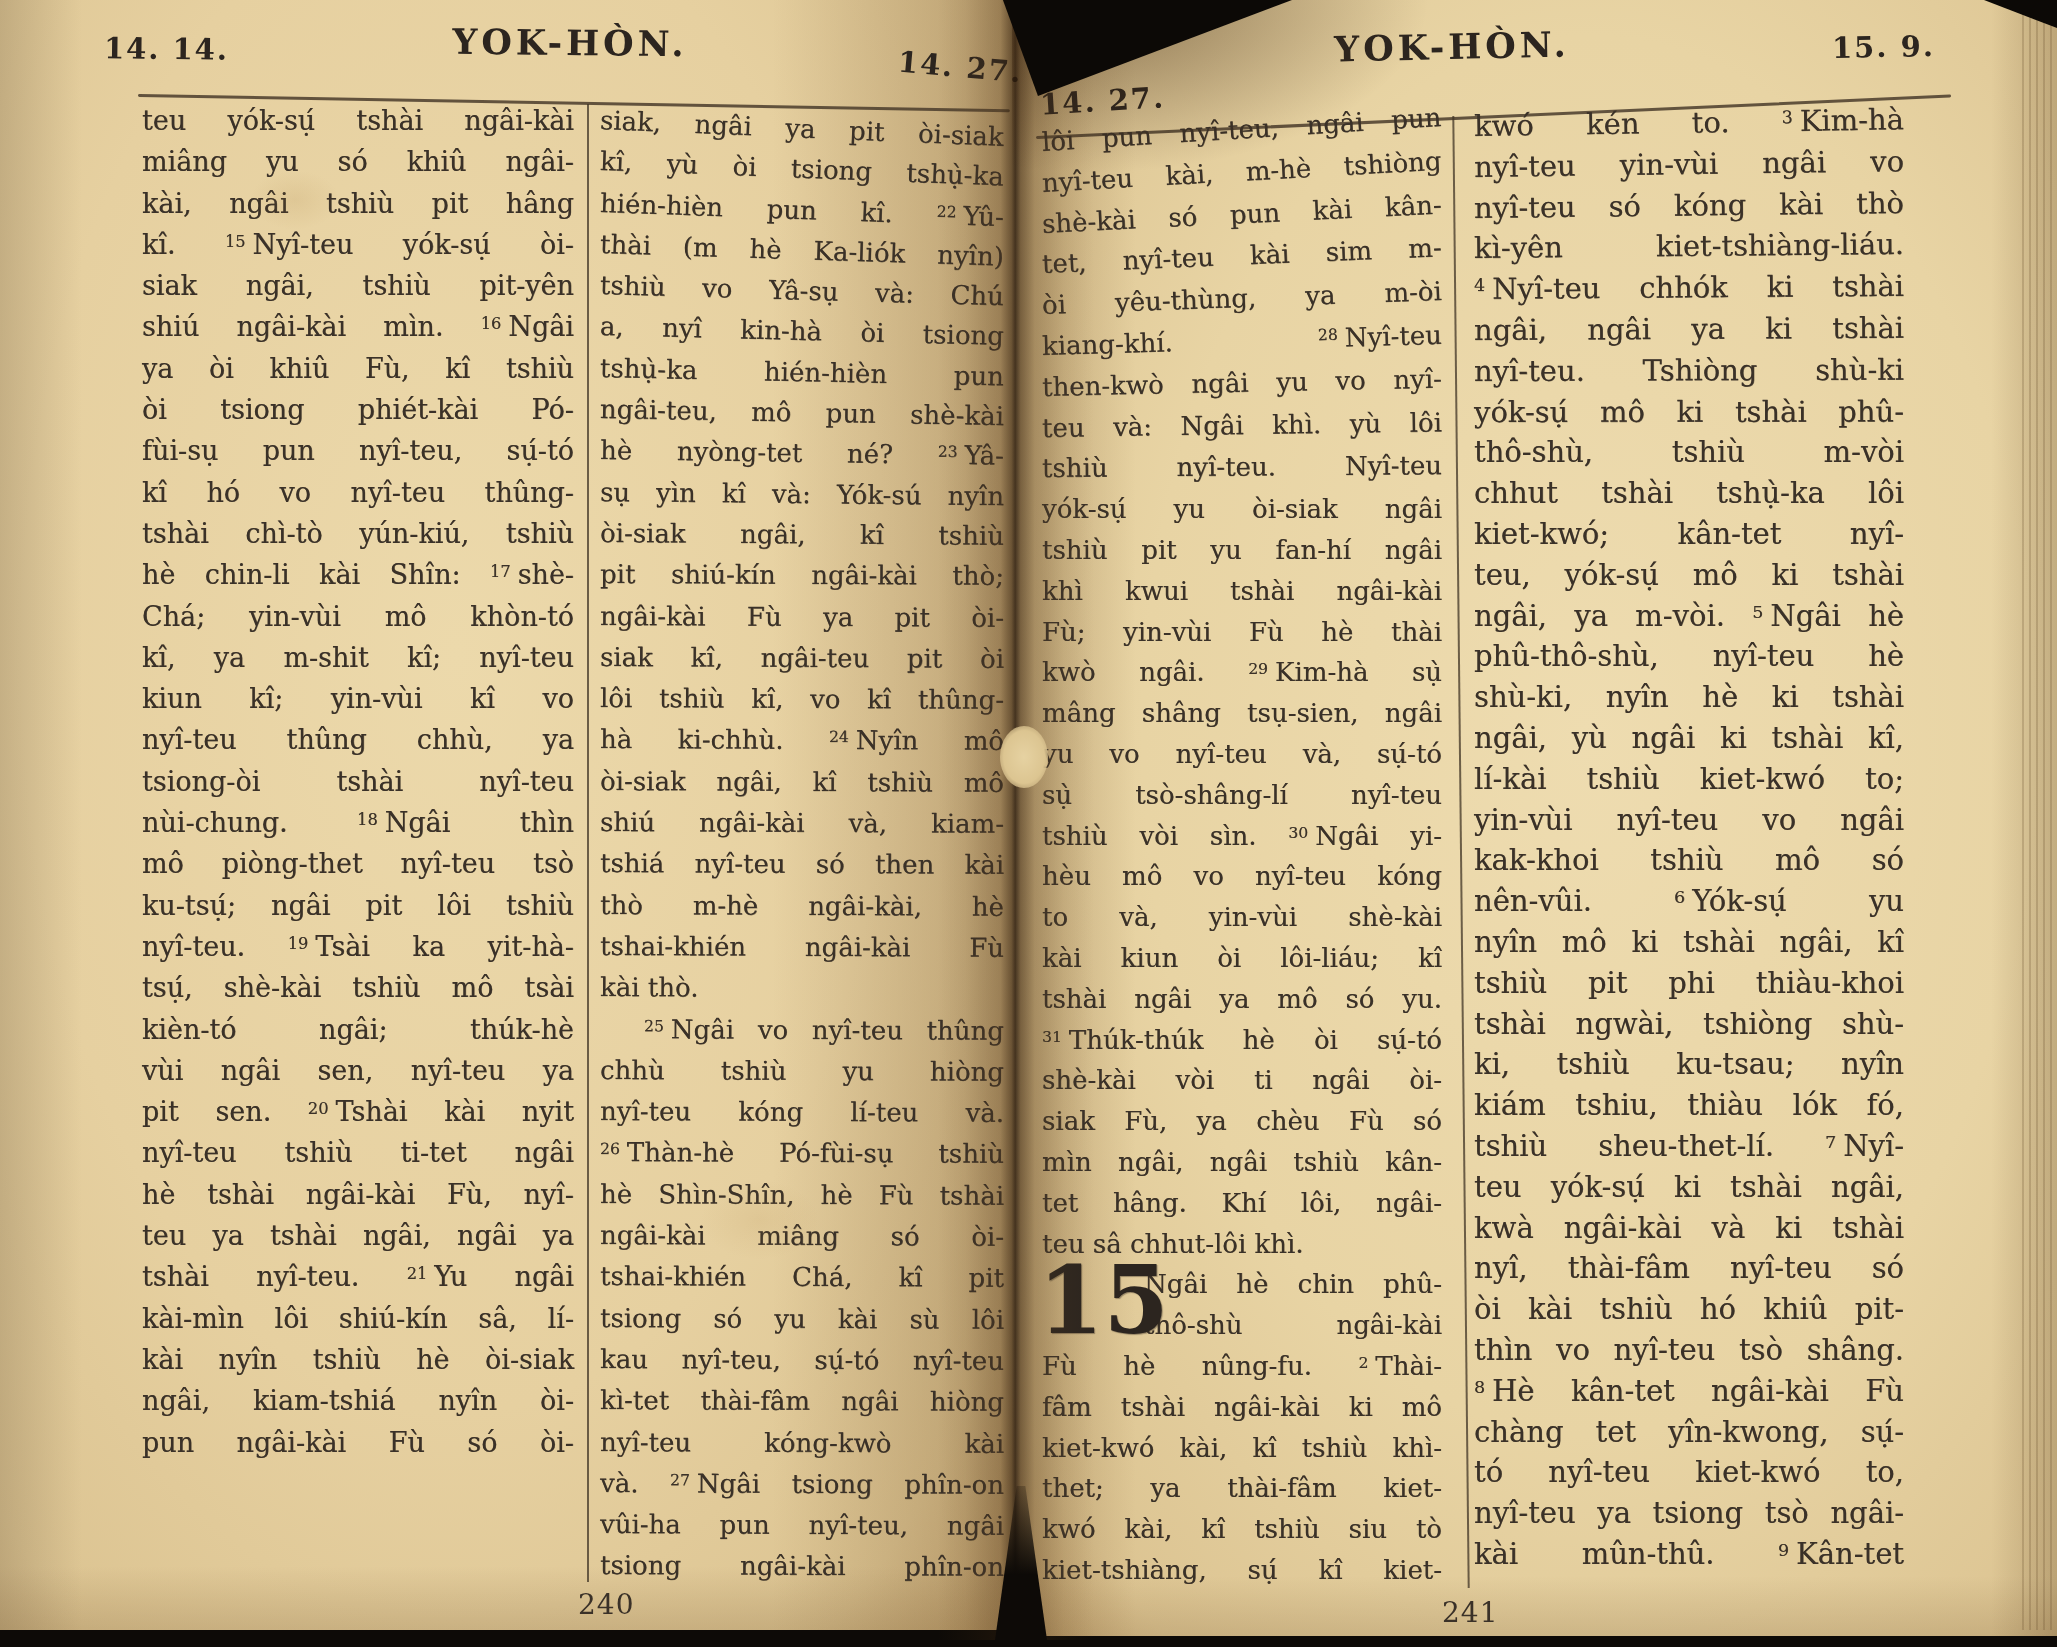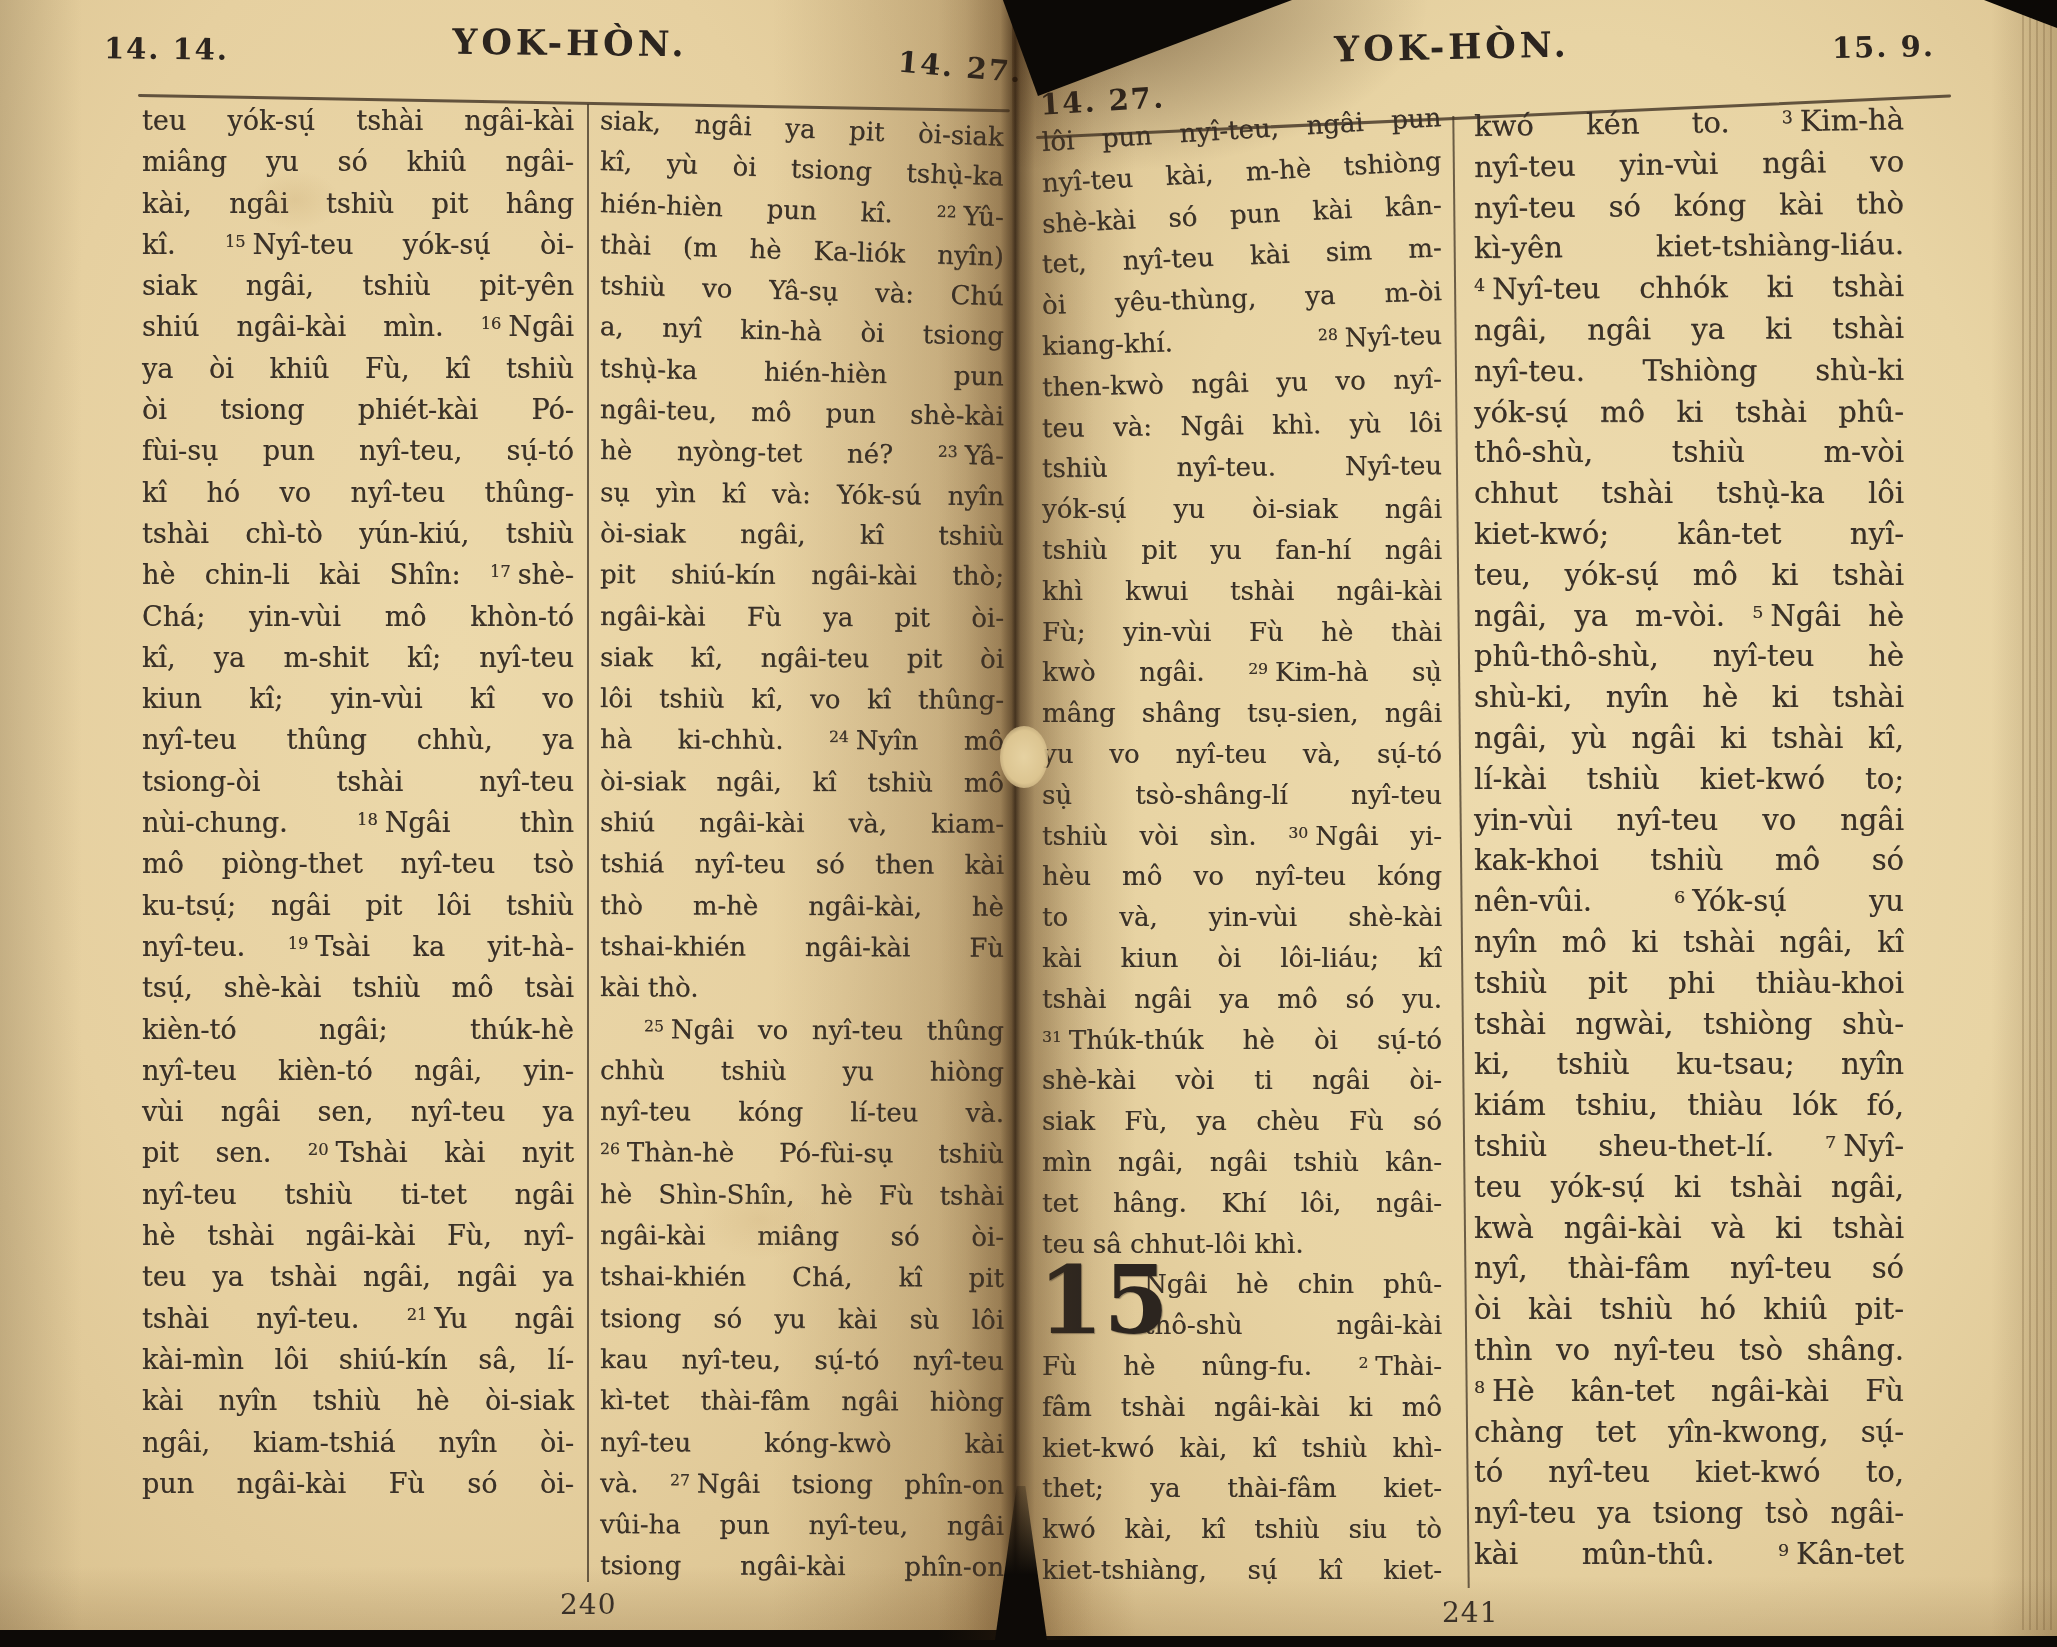--- a/index.html
+++ b/index.html
@@ -113,21 +113,20 @@
       <div class="line">kî, ya m-shit kî; nyî-teu</div>
       <div class="line">kiun kî; yin-vùi kî vo</div>
       <div class="line">nyî-teu thûng chhù, ya</div>
       <div class="line">tsiong-òi tshài nyî-teu</div>
       <div class="line">nùi-chung. <sup class="v">18</sup>Ngâi thìn</div>
       <div class="line">mô piòng-thet nyî-teu tsò</div>
       <div class="line">ku-tsụ́; ngâi pit lôi tshiù</div>
       <div class="line">nyî-teu. <sup class="v">19</sup>Tsài ka yit-hà-</div>
       <div class="line">tsụ́, shè-kài tshiù mô tsài</div>
       <div class="line">kièn-tó ngâi; thúk-hè</div>
-      <div class="line">nyî-teu kièn-tó ngâi, yin-</div>
       <div class="line">vùi ngâi sen, nyî-teu ya</div>
       <div class="line">pit sen. <sup class="v">20</sup>Tshài kài nyit</div>
       <div class="line">nyî-teu tshiù ti-tet ngâi</div>
       <div class="line">hè tshài ngâi-kài Fù, nyî-</div>
       <div class="line">teu ya tshài ngâi, ngâi ya</div>
       <div class="line">tshài nyî-teu. <sup class="v">21</sup>Yu ngâi</div>
       <div class="line">kài-mìn lôi shiú-kín sâ, lí-</div>
       <div class="line">kài nyîn tshiù hè òi-siak</div>
       <div class="line">ngâi, kiam-tshiá nyîn òi-</div>
       <div class="line">pun ngâi-kài Fù só òi-</div>
@@ -247,21 +246,21 @@
       <div class="line"><sup class="v">8</sup>Hè kân-tet ngâi-kài Fù</div>
       <div class="line">chàng tet yîn-kwong, sụ́-</div>
       <div class="line">tó nyî-teu kiet-kwó to,</div>
       <div class="line">nyî-teu ya tsiong tsò ngâi-</div>
       <div class="line">kài mûn-thû. <sup class="v">9</sup>Kân-tet</div>
     </div>
 
   <div class="divider" id="divider-left"></div>
   <div class="divider" id="divider-right"></div>
 
-  <div class="pagenum" style="left:560px;top:1588px;">240</div>
+  <div class="pagenum" style="left:578px;top:1588px;">240</div>
   <div class="pagenum" style="left:1442px;top:1596px;">241</div>
 
   <div id="gutter-shadow"></div>
   <div id="curve-shadow"></div>
   <div id="paper-notch"></div>
   <div id="spine-wedge"></div>
   <div id="corner-sliver"></div>
   <div id="crease-bottom"></div>
   <div id="fore-edge-lines"></div>
 

